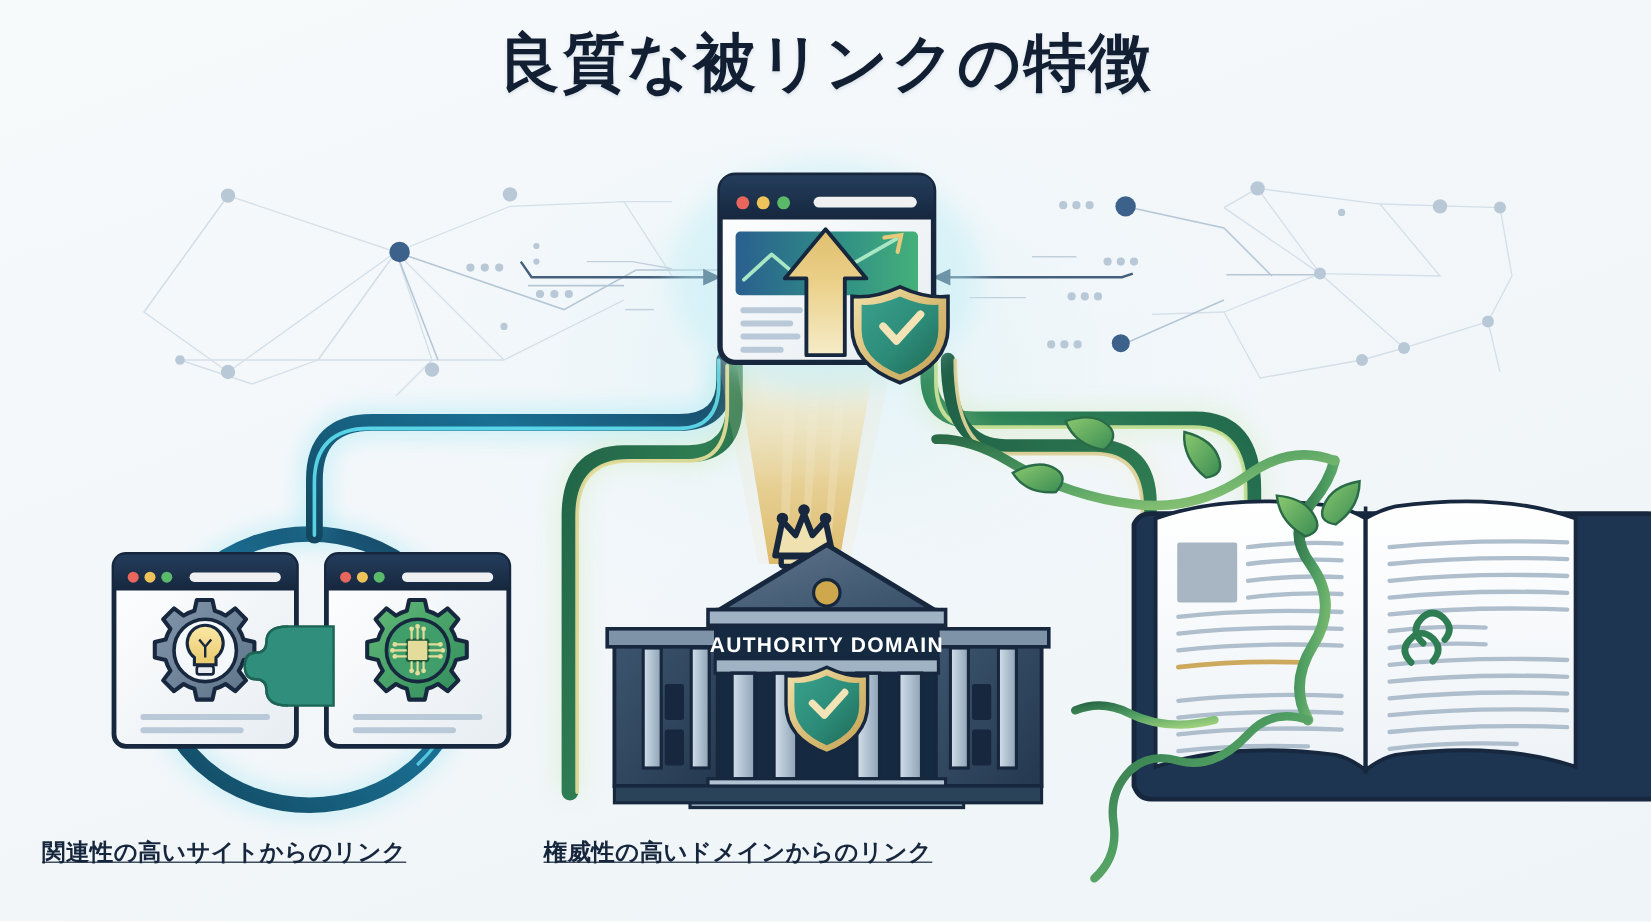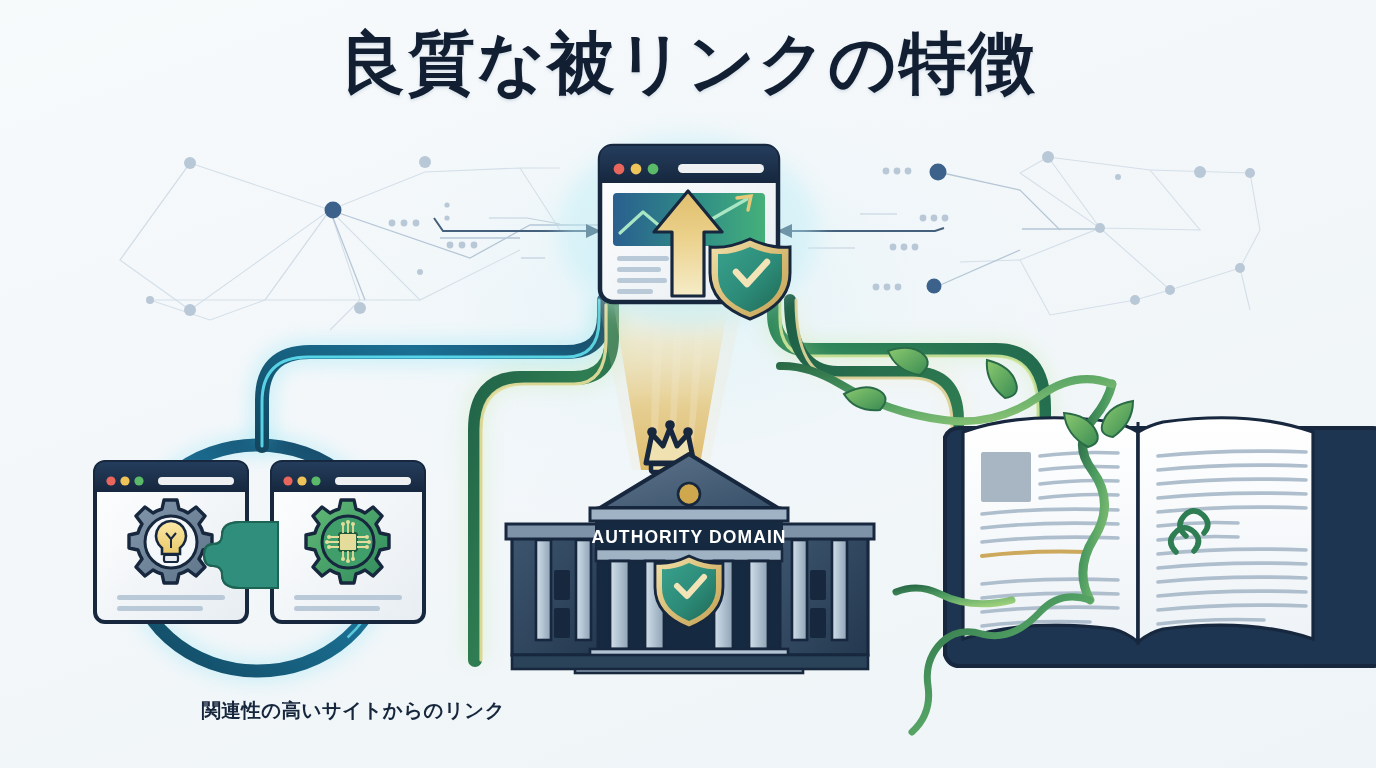--- a/index.html
+++ b/index.html
@@ -21,37 +21,38 @@
 
   
   #title {
     position: absolute;
     left: 0;
     top: 18px;
     width: 1376px;
     text-align: center;
     font-family: "DejaVu Serif", "Liberation Serif", serif;
     font-weight: 700;
-    font-size: 67px;
+    font-size: 52px;
     letter-spacing: 2px;
     color: #121f33;
     text-shadow: 0 2px 3px rgba(160,180,200,0.35);
     white-space: nowrap;
   }
 
   
   .caption {
     position: absolute;
     top: 697px;
-    text-align: right;
+    text-align: left;
     font-size: 19.5px;
     font-weight: 700;
     color: #16263c;
     letter-spacing: 0.4px;
     white-space: nowrap;
+    text-decoration: underline;
   }
   #cap-0 { left: 35px;  width: 470px; }
   #cap-1 { left: 453px; width: 470px; }
   #cap-2 { left: 871px; width: 470px; }
 
   
   .layer {
     position: absolute;
     left: 0; top: 0;
     width: 1376px;
@@ -527,19 +528,20 @@
       <path d="M1113 437 q20 -14 20 -36 q-24 4 -30 21 q-5 13 10 15 z" fill="url(#gLeaf)" stroke="#2a6b47" stroke-width="2"></path>
       <path d="M1005 398 q-20 -16 -18 -38 q24 6 29 23 q4 13 -11 15 z" fill="url(#gLeaf)" stroke="#2a6b47" stroke-width="2"></path>
       <path d="M920 375 q-24 -4 -32 -24 q24 -8 36 4 q9 9 -4 20 z" fill="url(#gLeaf)" stroke="#2a6b47" stroke-width="2"></path>
       <path d="M880 410 q-25 2 -36 -16 q22 -12 36 -3 q11 7 0 19 z" fill="url(#gLeaf)" stroke="#2a6b47" stroke-width="2"></path>
     </g>
   </svg>
 
   <div id="text-layer" class="layer">
     <div id="title">良質な被リンクの特徴</div>
     <div class="caption" id="cap-0">関連性の高いサイトからのリンク</div>
+    <div class="caption" id="cap-1">権威性の高いドメインからのリンク</div>
   </div>
 
   <svg class="layer" style="z-index:10" viewBox="0 0 1376 768">
     <text id="bld-label" x="689" y="543" text-anchor="middle" font-family="'Liberation Sans','DejaVu Sans',sans-serif" font-size="17.5" font-weight="700" letter-spacing="1.1" fill="#ffffff">AUTHORITY DOMAIN</text>
   </svg>
 
 </div>
 
 </body></html>

